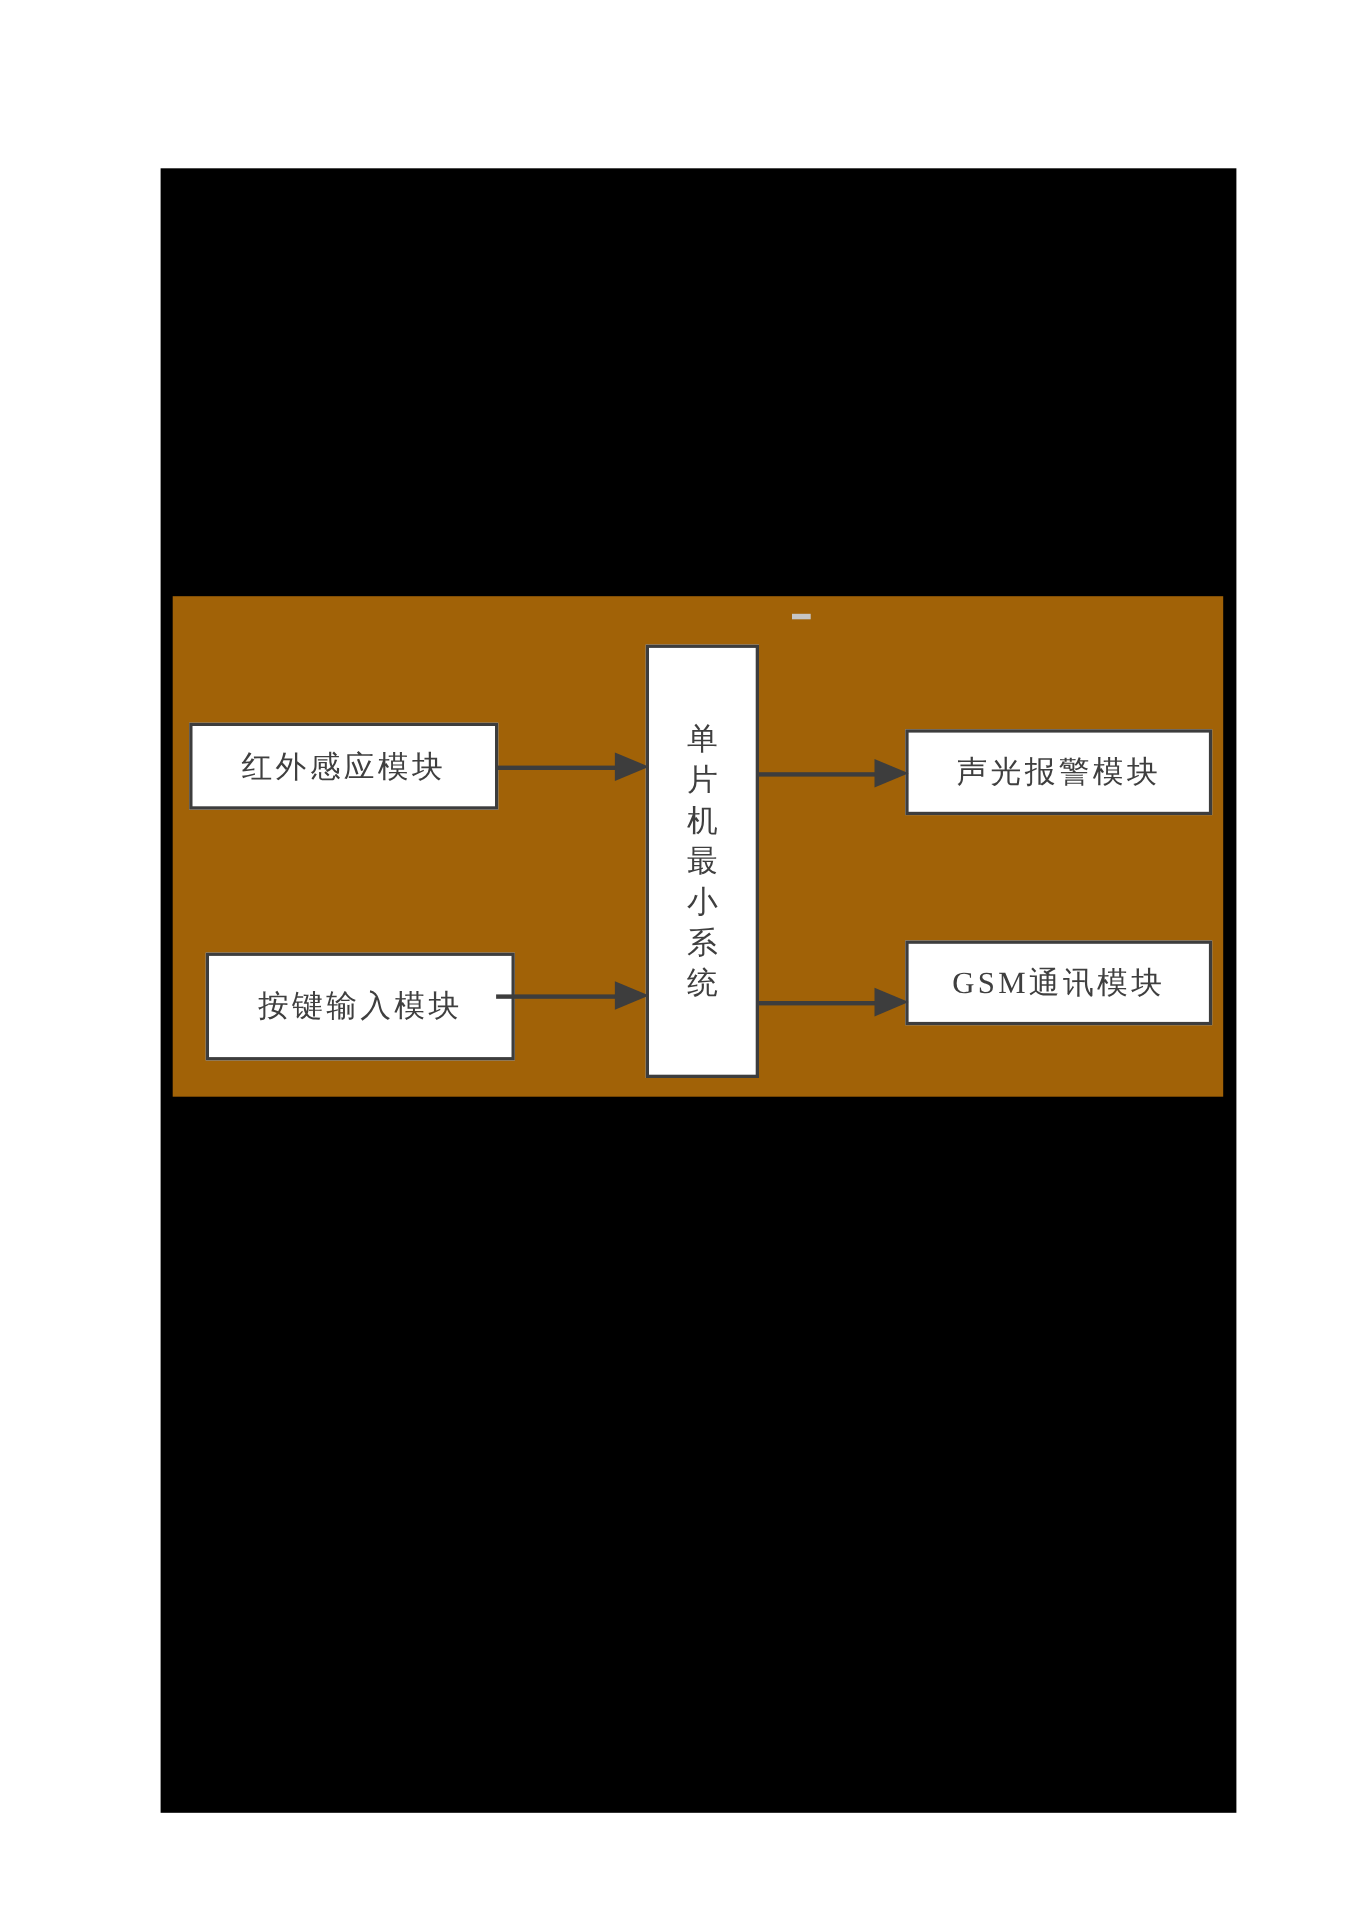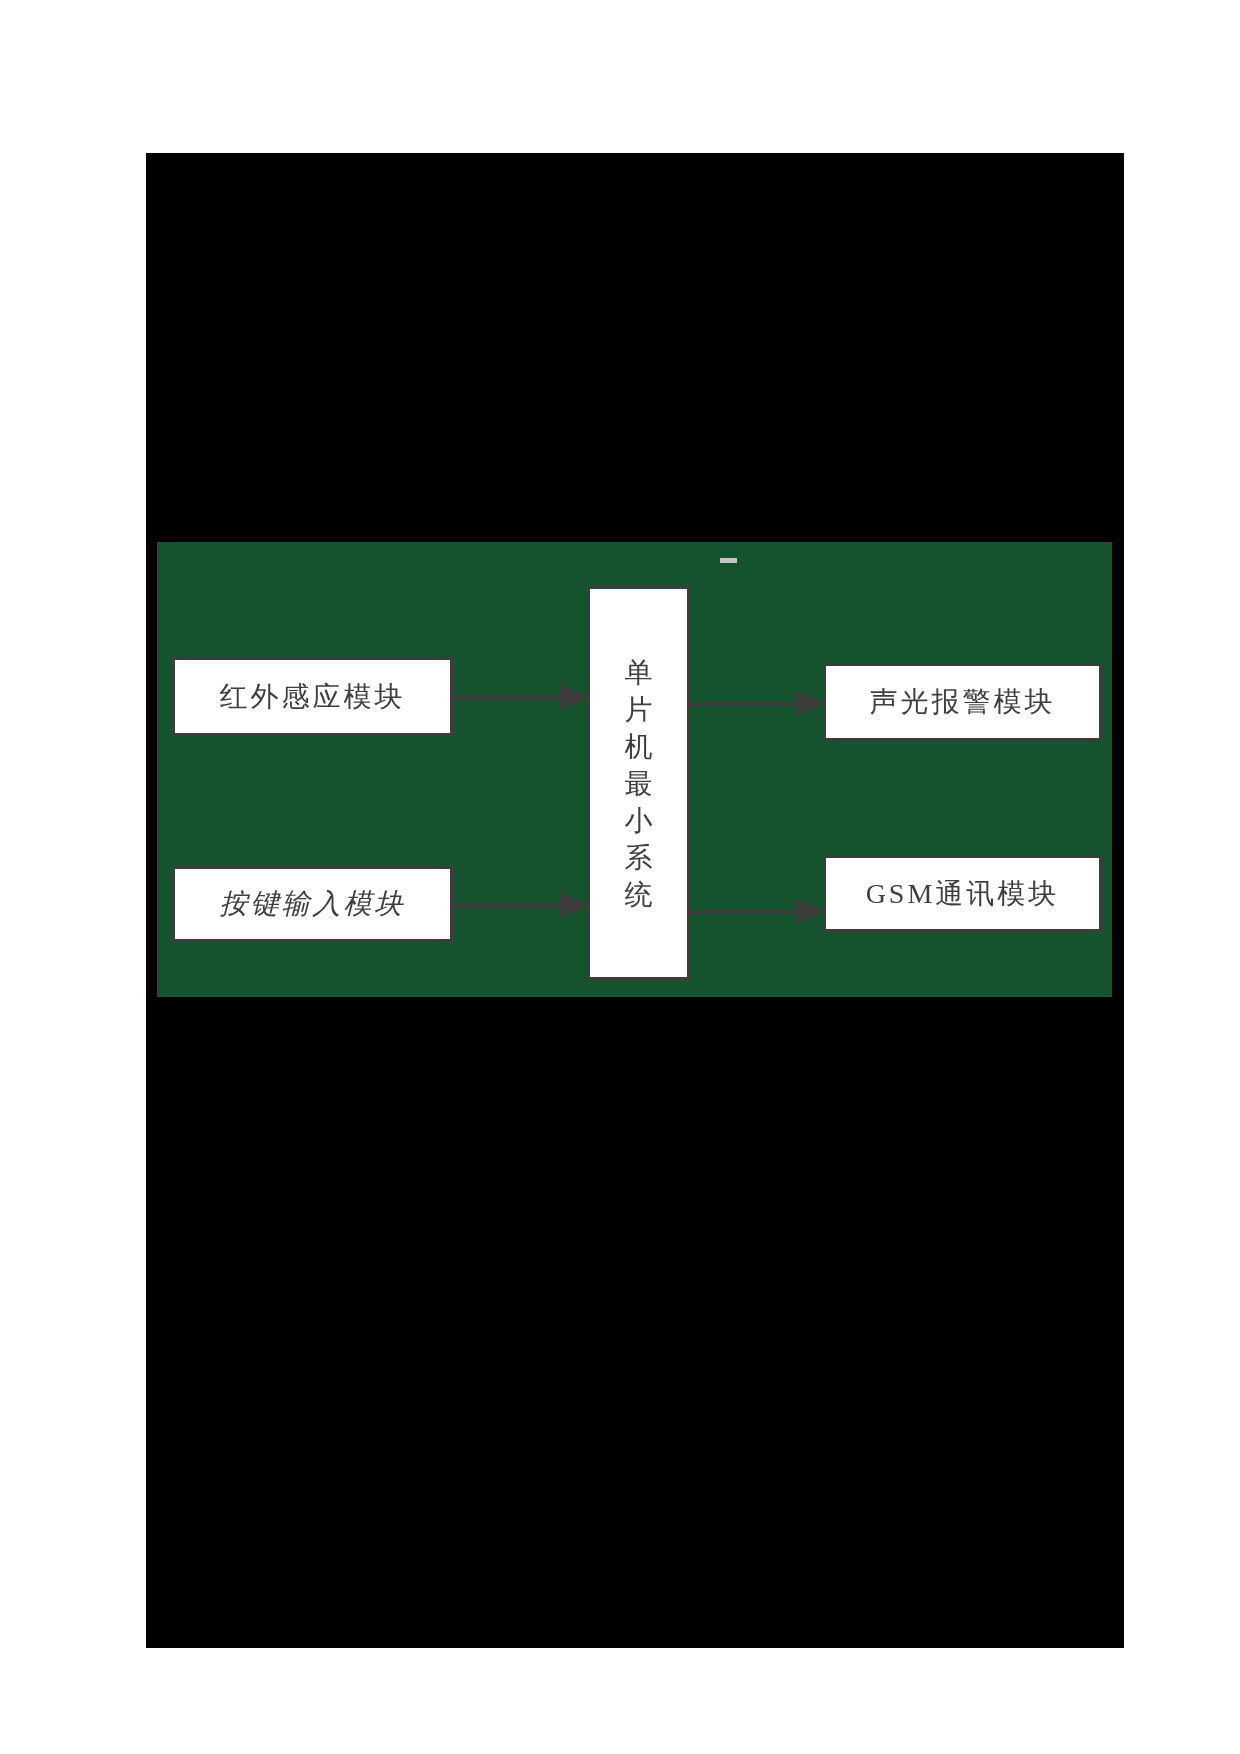--- a/index.html
+++ b/index.html
@@ -20,37 +20,37 @@
     width: 978px;
     height: 1495px;
     background: #000000;
   }
   .figure-panel {
     position: absolute;
     left: 157px;
     top: 542px;
     width: 955px;
     height: 455px;
-    background: #14532d;
+    background: #a16207;
   }
   .node {
     position: absolute;
     box-sizing: border-box;
     border: 3px solid #3d3d3d;
     background: #ffffff;
     color: #3f3f3f;
     display: flex;
     align-items: center;
     justify-content: center;
     font-size: 28px;
     letter-spacing: 3px;
     white-space: nowrap;
   }
   .node-infrared { left: 15px;  top: 115px; width: 281px; height: 79px; }
-  .node-keypad   { left: 15px;  top: 324px; width: 281px; height: 76px; font-style: italic; }
+  .node-keypad   { left: 30px;  top: 324px; width: 281px; height: 98px; }
   .node-alarm    { left: 666px; top: 121px; width: 279px; height: 78px; }
   .node-gsm      { left: 666px; top: 313px; width: 279px; height: 77px; }
   .node-mcu      { left: 430px; top: 44px;  width: 103px; height: 394px; }
   .node-mcu .vlabel {
     width: 30px;
     font-size: 28px;
     line-height: 37px;
     letter-spacing: 0;
     word-break: break-all;
     white-space: normal;

